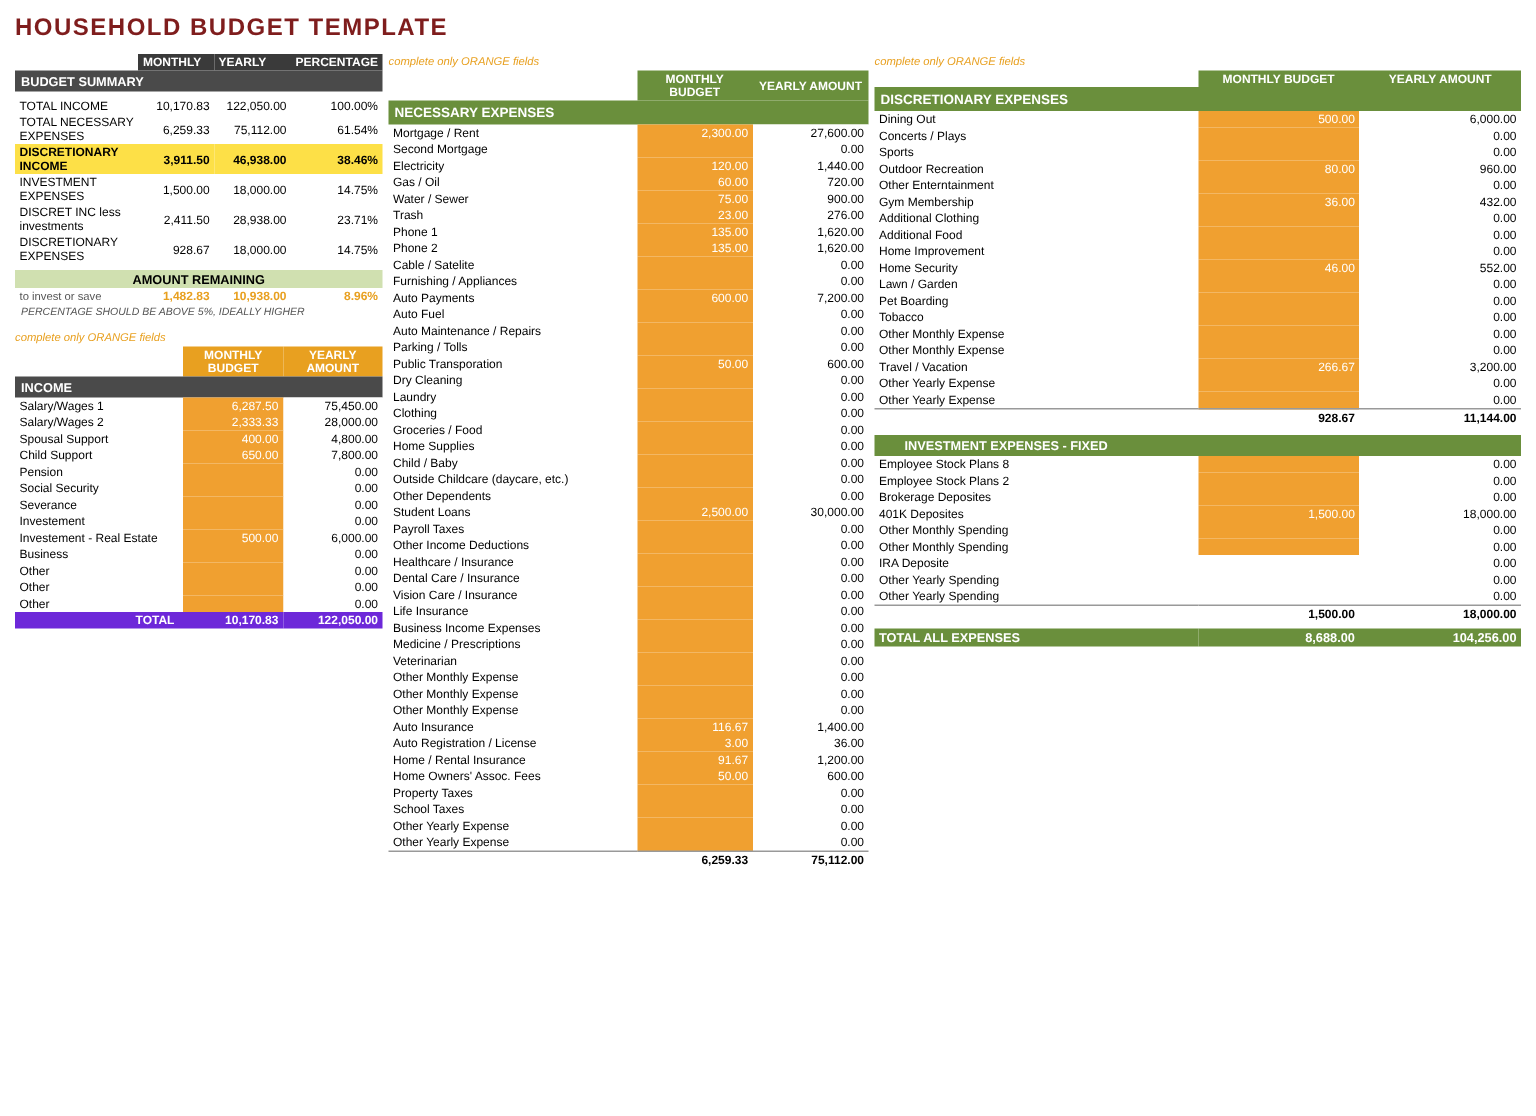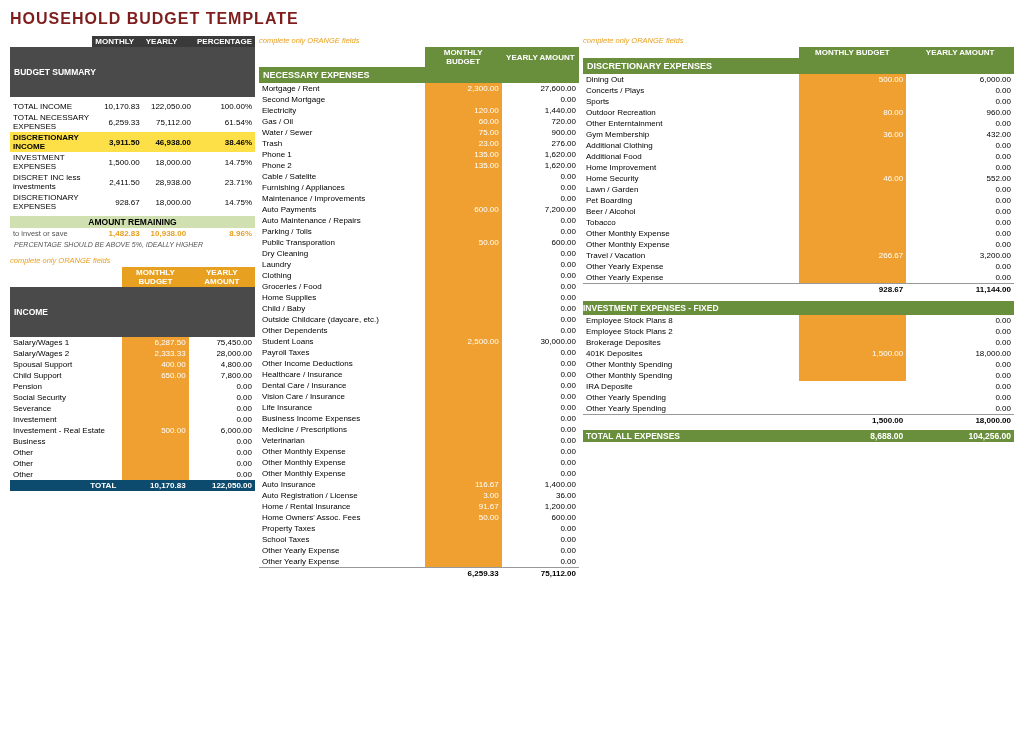--- a/index.html
+++ b/index.html
@@ -70,24 +70,24 @@
       font-size: 8px;
     }
     .row-label { font-size: 8px; }
     .row-val { text-align: right; font-size: 8px; }
     .bold-label { font-weight: bold; }
     .section-title-row td {
       background: #4a4a4a;
       color: #fff;
       font-weight: bold;
       font-size: 8.5px;
-      padding: 20px 4px;
+      padding: 2px 4px;
     }
     .total-row td {
-      background: #0c4a6e;
+      background: #6d28d9;
       color: #fff;
       font-weight: bold;
     }
     .amount-remaining-row td {
       background: #d0e0b0;
       font-weight: bold;
       font-size: 8px;
       margin-top: 28px;
     }
     .pct-note {
@@ -115,21 +115,21 @@
     .bottom-total-row td {
       border-top: 1px solid #999;
       font-weight: bold;
       font-size: 8px;
     }
     .investment-header {
       background: #6a8f3c;
       color: #fff;
       font-weight: bold;
       font-size: 8.5px;
-      padding: 2px 0;
+      padding: 2px 20px;
     }
     .total-all-row td {
       background: #6a8f3c;
       color: #fff;
       font-weight: bold;
       font-size: 8.5px;
     }
     .subheader-note {
       font-size: 7.5px;
       color: #e8a020;
@@ -199,21 +199,21 @@
         </tr>
         <tr style="height:4px;">
               <td colspan="4"></td>
             </tr>
         <tr class="amount-remaining-row">
           <td colspan="4" style="text-align:center; font-weight:bold; font-size:8.5px; background:#d0e0b0;">AMOUNT REMAINING</td>
         </tr>
         <tr>
           <td class="row-label" style="font-size:7.5px; color:#555;">to invest or save</td>
           <td class="row-val bold-label" style="color:#e8a020;">1,482.83</td>
-          <td class="row-val bold-label" style="color:#e8a020;text-align:center;">10,938.00</td>
+          <td class="row-val bold-label" style="color:#e8a020;">10,938.00</td>
           <td class="row-val bold-label" style="color:#e8a020;margin-top:20px;">8.96%</td>
         </tr>
         <tr>
           <td colspan="4" class="pct-note">PERCENTAGE SHOULD BE ABOVE 5%, IDEALLY HIGHER</td>
         </tr>
       </tbody>
         </table>
     </div>
 
     <div style="margin-top:6px;">
@@ -363,28 +363,28 @@
             <td class="row-label">Cable / Satelite</td>
             <td class="row-val input-cell"></td>
             <td class="row-val calc-cell">0.00</td>
           </tr>
       <tr>
             <td class="row-label">Furnishing / Appliances</td>
             <td class="row-val input-cell"></td>
             <td class="row-val calc-cell">0.00</td>
           </tr>
       <tr>
-            <td class="row-label">Maintenance / Improvements</td>
-            <td class="row-val input-cell"></td>
-            <td class="row-val calc-cell">0.00</td>
-          </tr>
-      <tr>
             <td class="row-label">Auto Payments</td>
             <td class="row-val input-cell">600.00</td>
             <td class="row-val calc-cell">7,200.00</td>
+          </tr>
+      <tr>
+            <td class="row-label">Auto Fuel</td>
+            <td class="row-val input-cell"></td>
+            <td class="row-val calc-cell">0.00</td>
           </tr>
       <tr>
             <td class="row-label">Auto Maintenance / Repairs</td>
             <td class="row-val input-cell"></td>
             <td class="row-val calc-cell">0.00</td>
           </tr>
       <tr>
             <td class="row-label">Parking / Tolls</td>
             <td class="row-val input-cell"></td>
             <td class="row-val calc-cell">0.00</td>
@@ -616,25 +616,20 @@
             <td class="row-label">Lawn / Garden</td>
             <td class="row-val input-cell"></td>
             <td class="row-val calc-cell">0.00</td>
           </tr>
       <tr>
             <td class="row-label">Pet Boarding</td>
             <td class="row-val input-cell"></td>
             <td class="row-val calc-cell">0.00</td>
           </tr>
       <tr>
-            <td class="row-label">Beer / Alcohol</td>
-            <td class="row-val input-cell"></td>
-            <td class="row-val calc-cell">0.00</td>
-          </tr>
-      <tr>
             <td class="row-label">Tobacco</td>
             <td class="row-val input-cell"></td>
             <td class="row-val calc-cell">0.00</td>
           </tr>
       <tr>
             <td class="row-label">Other Monthly Expense</td>
             <td class="row-val input-cell"></td>
             <td class="row-val calc-cell">0.00</td>
           </tr>
       <tr>

